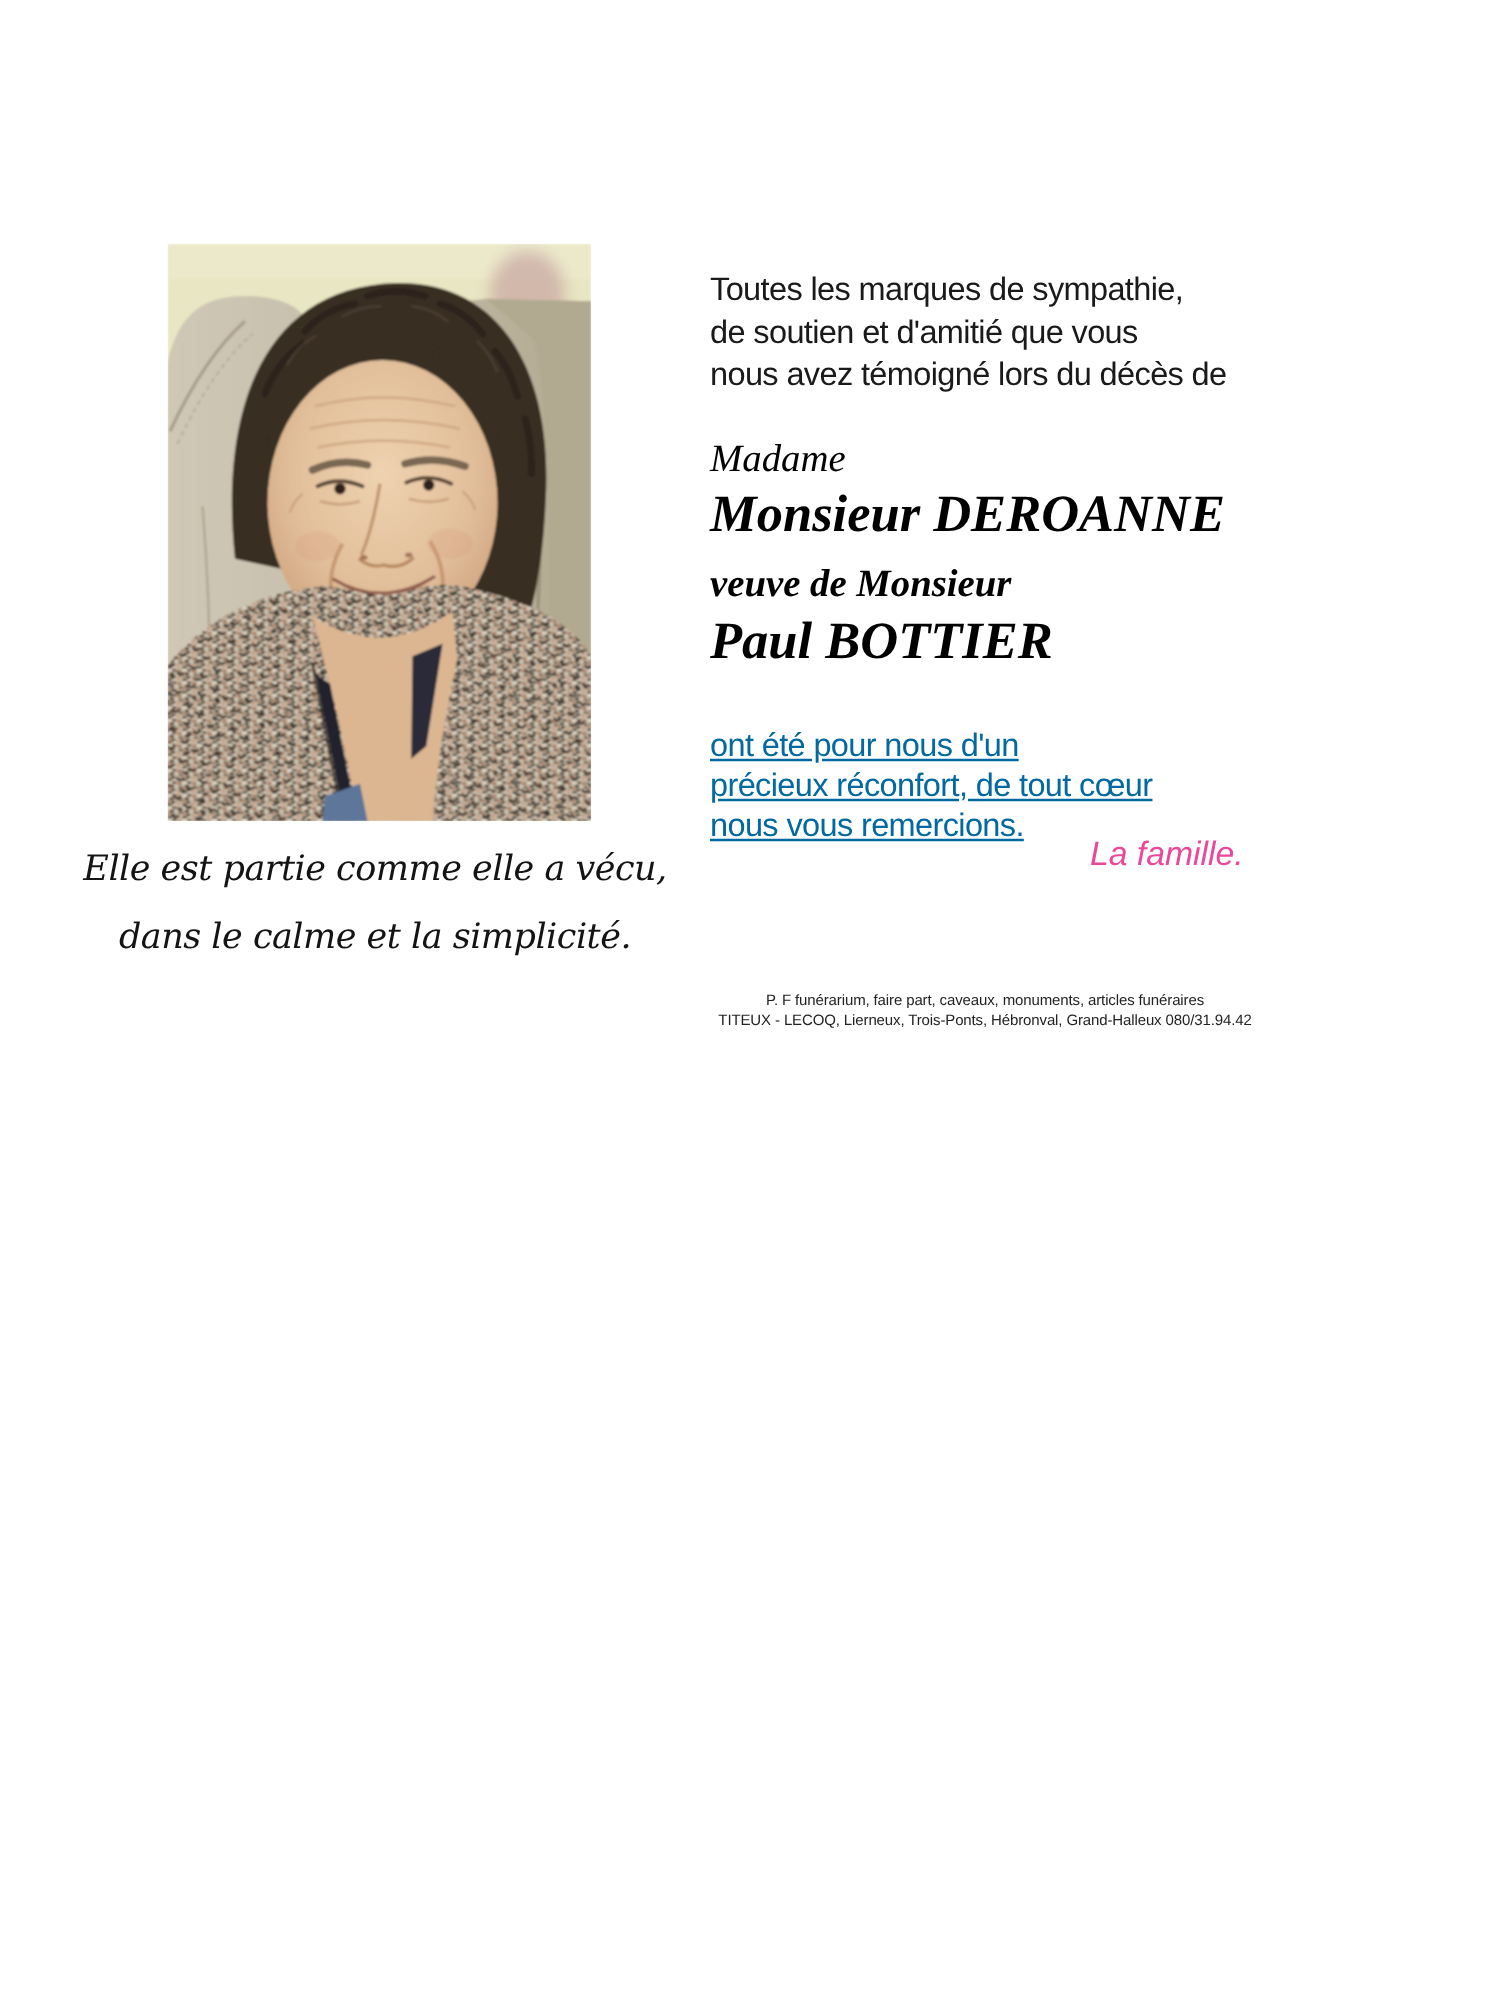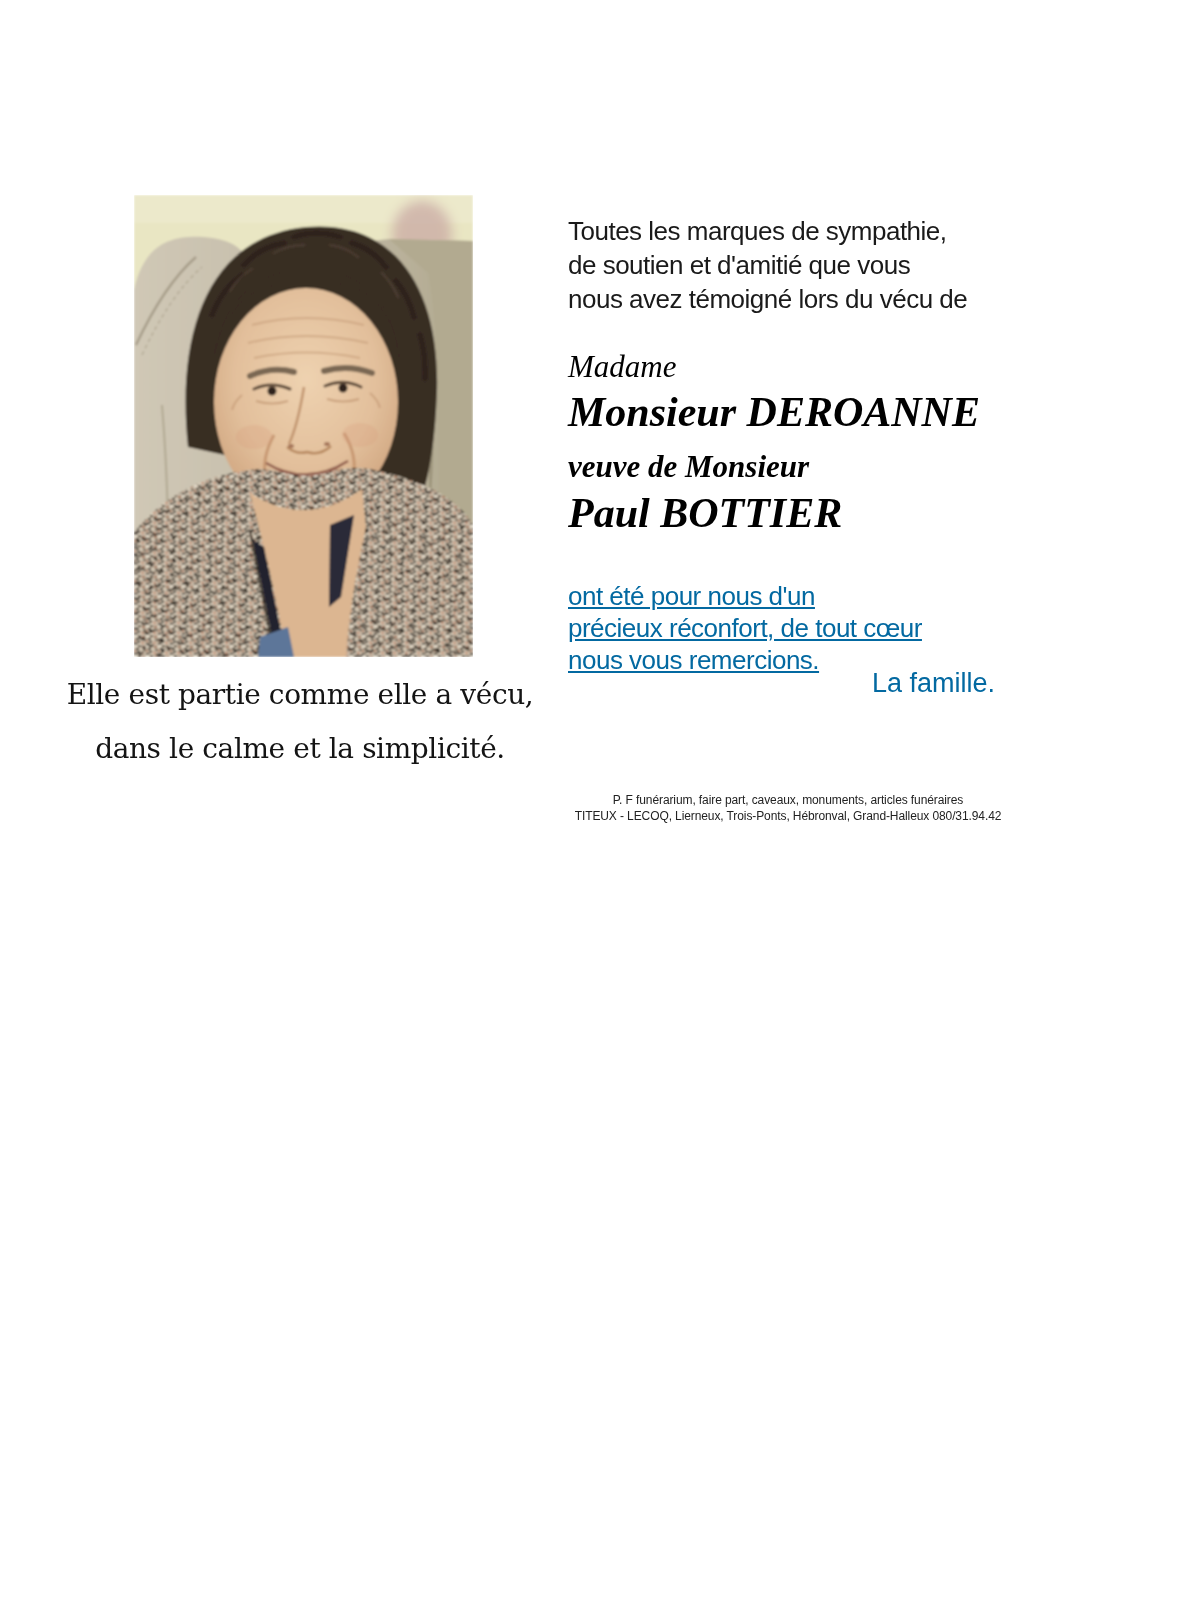--- a/index.html
+++ b/index.html
@@ -15,35 +15,36 @@
   .photo{
     position:absolute;left:134px;top:195px;width:339px;height:462px;
     overflow:hidden;
   }
   .photo svg{display:block;width:100%;height:100%;}
   
   .caption{
     position:absolute;left:60px;top:678px;width:480px;
     text-align:center;
     font-family:"DejaVu Serif", serif;
+    font-style:italic;
     font-size:28px;
     letter-spacing:-0.4px;
     color:#141414;
   }
   .caption .cap-line{display:block;line-height:33px;}
   .caption .cap-line + .cap-line{margin-top:21px;}
   
   .msg{position:absolute;left:568px;width:440px;text-align:left;}
   .msg-intro{top:214px;font-size:26px;line-height:34px;letter-spacing:-0.5px;color:#1a1a1a;}
   .msg-title{top:349px;font-family:"Liberation Serif", serif;font-weight:normal;font-style:italic;font-size:31px;line-height:36px;color:#000;}
   .msg-name{top:388px;font-family:"Liberation Serif", serif;font-weight:bold;font-style:italic;font-size:42px;line-height:48px;color:#000;}
   .msg-relation{top:449px;font-family:"Liberation Serif", serif;font-weight:bold;font-style:italic;font-size:31px;line-height:36px;color:#000;}
   .msg-spouse{top:489px;font-family:"Liberation Serif", serif;font-weight:bold;font-style:italic;font-size:42px;line-height:48px;color:#000;}
   .msg-thanks{top:580px;font-size:26px;line-height:32px;letter-spacing:-0.5px;color:#0369a1;text-decoration:underline;}
-  .msg-signature{top:668px;text-align:right;padding-right:13px;box-sizing:border-box;font-size:27px;line-height:30px;color:#0369a1;}
+  .msg-signature{top:668px;text-align:right;padding-right:13px;box-sizing:border-box;font-style:italic;font-size:27px;line-height:30px;color:#ec4899;}
   
   .footer{
     position:absolute;left:548px;top:792px;width:480px;
     text-align:center;font-size:12px;line-height:16px;letter-spacing:-0.1px;color:#222;
   }
 </style>
 </head>
 <body>
 
 <div class="page">
@@ -178,21 +179,21 @@
   </div>
 
   <div class="caption">
     <span class="cap-line">Elle est partie comme elle a vécu,</span>
     <span class="cap-line">dans le calme et la simplicité.</span>
   </div>
 
   <div class="msg msg-intro">
     <div>Toutes les marques de sympathie,</div>
     <div>de soutien et d'amitié que vous</div>
-    <div>nous avez témoigné lors du vécu de</div>
+    <div>nous avez témoigné lors du décès de</div>
   </div>
 
   <div class="msg msg-title">Madame</div>
   <div class="msg msg-name">Monsieur DEROANNE</div>
   <div class="msg msg-relation">veuve de Monsieur</div>
   <div class="msg msg-spouse">Paul BOTTIER</div>
 
   <div class="msg msg-thanks">
     <div>ont été pour nous d'un</div>
     <div>précieux réconfort, de tout cœur</div>

